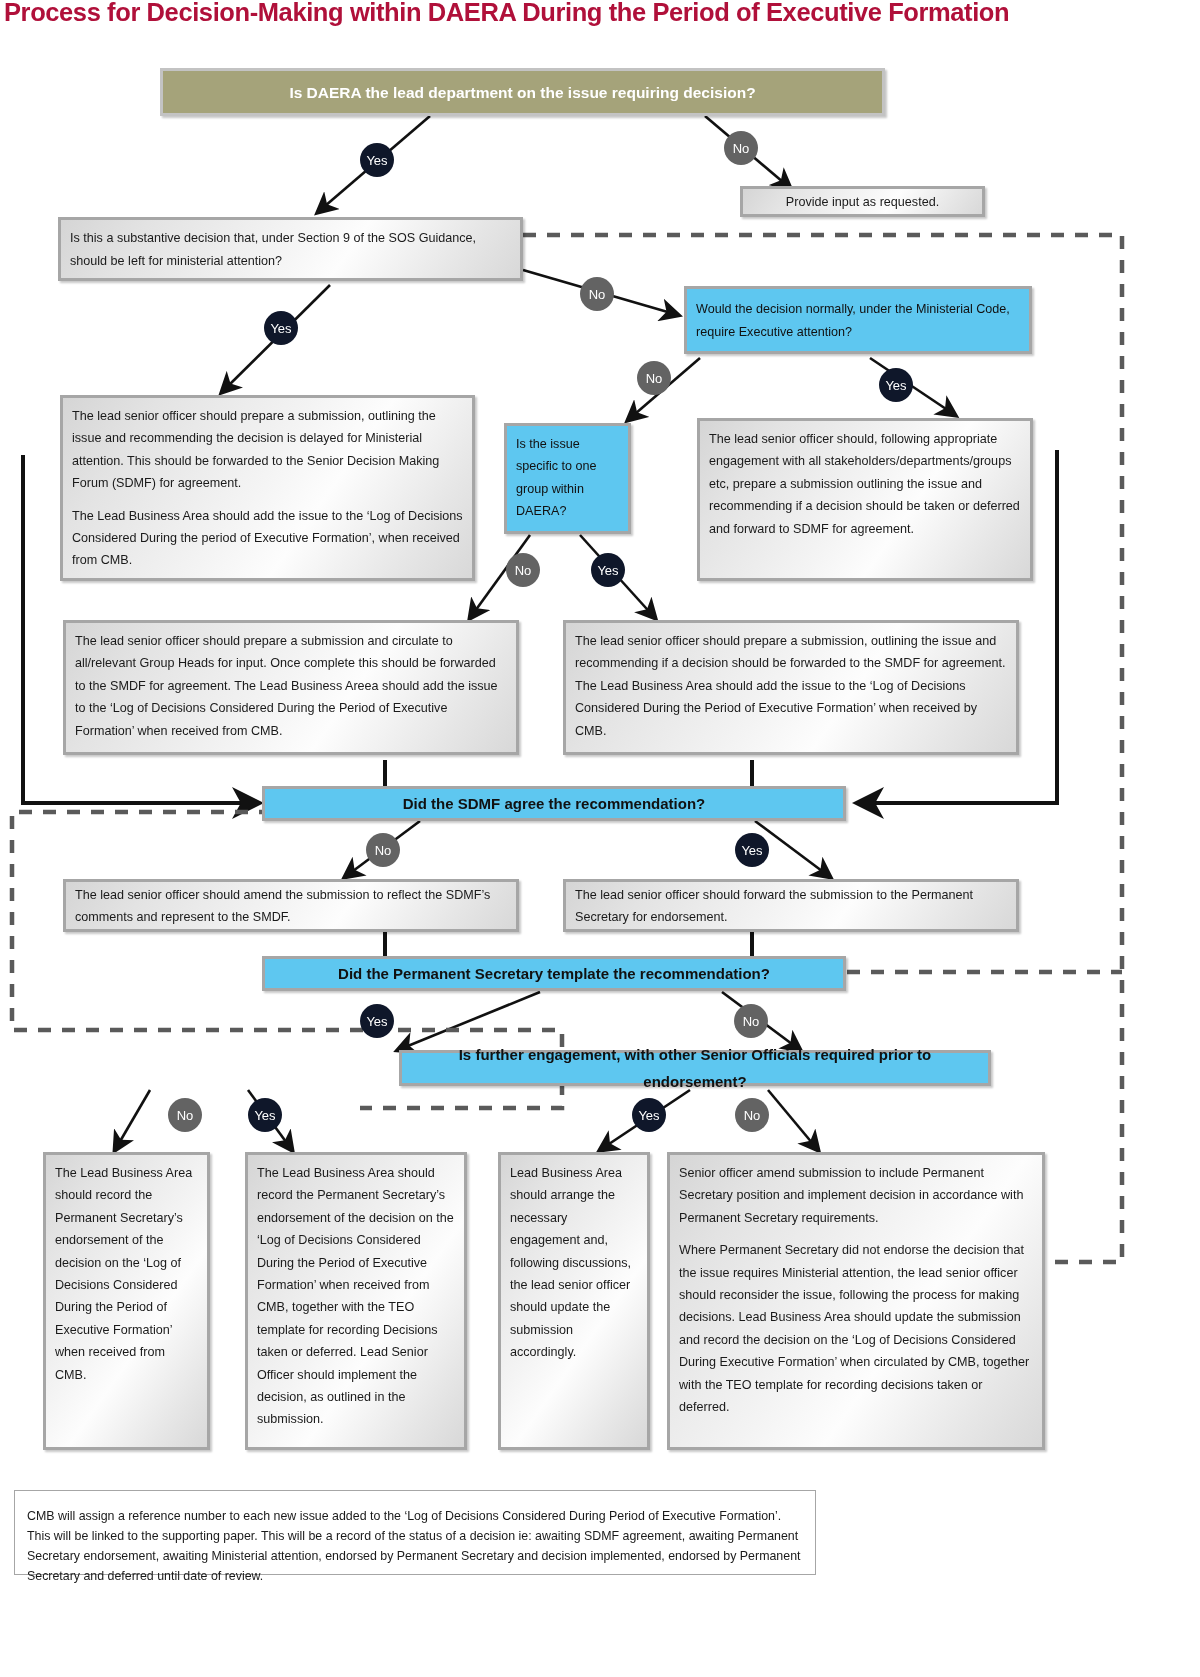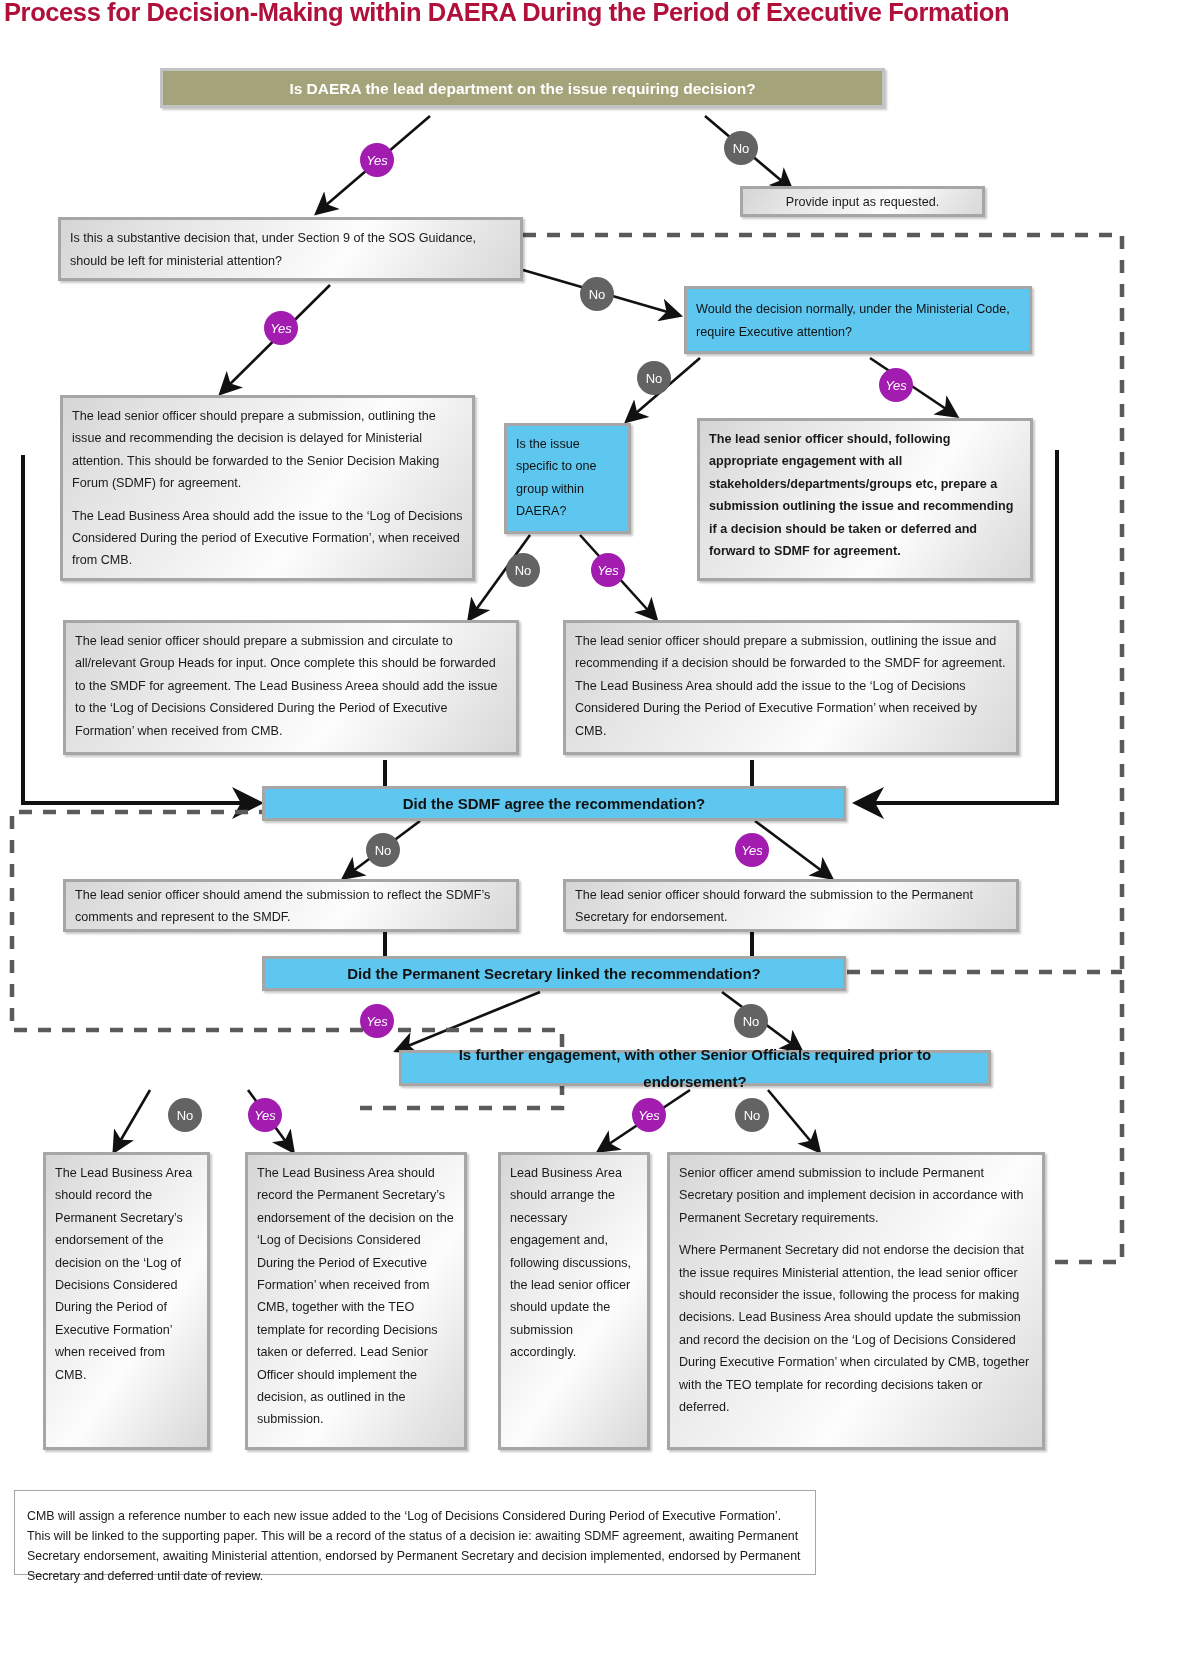--- a/index.html
+++ b/index.html
@@ -82,21 +82,21 @@
   
   .badge {
     position: absolute;
     width: 34px; height: 34px;
     border-radius: 50%;
     color: #ffffff;
     font-size: 13px;
     display: flex; align-items: center; justify-content: center;
     letter-spacing: 0px;
   }
-  .badge.yes { background: #a21caf; font-style: italic; }
+  .badge.yes { background: #0f172a; }
   .badge.no  { background: #636363; }
 </style>
 </head>
 <body>
 
 <div id="page">
 
   <div class="title">Process for Decision-Making within DAERA During the Period of Executive Formation</div>
 
   <svg class="edges" viewBox="0 0 1200 1677">
@@ -159,21 +159,21 @@
     <g stroke="#5a5a5a" stroke-width="4.5" fill="none" stroke-dasharray="13,11" stroke-linecap="butt">
 
       <path d="M523,235 L1122,235 L1122,1262 L1052,1262"></path>
 
       <path d="M847,972 L1122,972"></path>
 
       <path d="M368,812 L12,812 L12,1030 L562,1030 L562,1108 L360,1108"></path>
     </g>
   </svg>
 
-  <div class="node olive" style="left:160px; top:68px; width:725px; height:40px;">
+  <div class="node olive" style="left:160px; top:68px; width:725px; height:48px;">
     <span>Is DAERA the lead department on the issue requiring decision?</span>
   </div>
 
   <div class="node center-plain" style="left:740px; top:186px; width:245px; height:31px;">
     <span>Provide input as requested.</span>
   </div>
 
   <div class="node vmid" style="left:58px; top:217px; width:465px; height:64px;justify-content:flex-end;">
     <span>Is this a substantive decision that, under Section 9 of the SOS Guidance, should be left for ministerial attention?</span>
   </div>
@@ -184,21 +184,21 @@
 
   <div class="node blue" style="left:504px; top:423px; width:127px; height:111px;">
     <span>Is the issue specific to one group within DAERA?</span>
   </div>
 
   <div class="node" style="left:60px; top:395px; width:415px; height:186px;">
     <p>The lead senior officer should prepare a submission, outlining the issue and recommending the decision is delayed for Ministerial attention. This should be forwarded to the Senior Decision Making Forum (SDMF) for agreement.</p>
     <p>The Lead Business Area should add the issue to the ‘Log of Decisions Considered During the period of Executive Formation’, when received from CMB.</p>
   </div>
 
-  <div class="node" style="left:697px; top:418px; width:336px; height:163px;font-weight:bold;">
+  <div class="node" style="left:697px; top:418px; width:336px; height:163px;">
     <span>The lead senior officer should, following appropriate engagement with all stakeholders/departments/groups etc, prepare a submission outlining the issue and recommending if a decision should be taken or deferred and forward to SDMF for agreement.</span>
   </div>
 
   <div class="node" style="left:63px; top:620px; width:456px; height:135px;">
     <span>The lead senior officer should prepare a submission and circulate to all/relevant Group Heads for input. Once complete this should be forwarded to the SMDF for agreement. The Lead Business Areea should add the issue to the ‘Log of Decisions Considered During the Period of Executive Formation’ when received from CMB.</span>
   </div>
 
   <div class="node" style="left:563px; top:620px; width:456px; height:135px;">
     <span>The lead senior officer should prepare a submission, outlining the issue and recommending if a decision should be forwarded to the SMDF for agreement. The Lead Business Area should add the issue to the ‘Log of Decisions Considered During the Period of Executive Formation’ when received by CMB.</span>
   </div>
@@ -209,21 +209,21 @@
 
   <div class="node vmid" style="left:63px; top:879px; width:456px; height:53px;">
     <span>The lead senior officer should amend the submission to reflect the SDMF’s comments and represent to the SMDF.</span>
   </div>
 
   <div class="node vmid" style="left:563px; top:879px; width:456px; height:53px;">
     <span>The lead senior officer should forward the submission to the Permanent Secretary for endorsement.</span>
   </div>
 
   <div class="node blue center" style="left:262px; top:956px; width:584px; height:35px;">
-    <span>Did the Permanent Secretary linked the recommendation?</span>
+    <span>Did the Permanent Secretary template the recommendation?</span>
   </div>
 
 
   <div class="node blue center" style="left:399px; top:1050px; width:592px; height:36px;">
     <span>Is further engagement, with other Senior Officials required prior to endorsement?</span>
   </div>
 
   <div class="node" style="left:43px; top:1152px; width:167px; height:298px;">
     <span>The Lead Business Area should record the Permanent Secretary’s endorsement of the decision on the ‘Log of Decisions Considered During the Period of Executive Formation’ when received from CMB.</span>
   </div>

